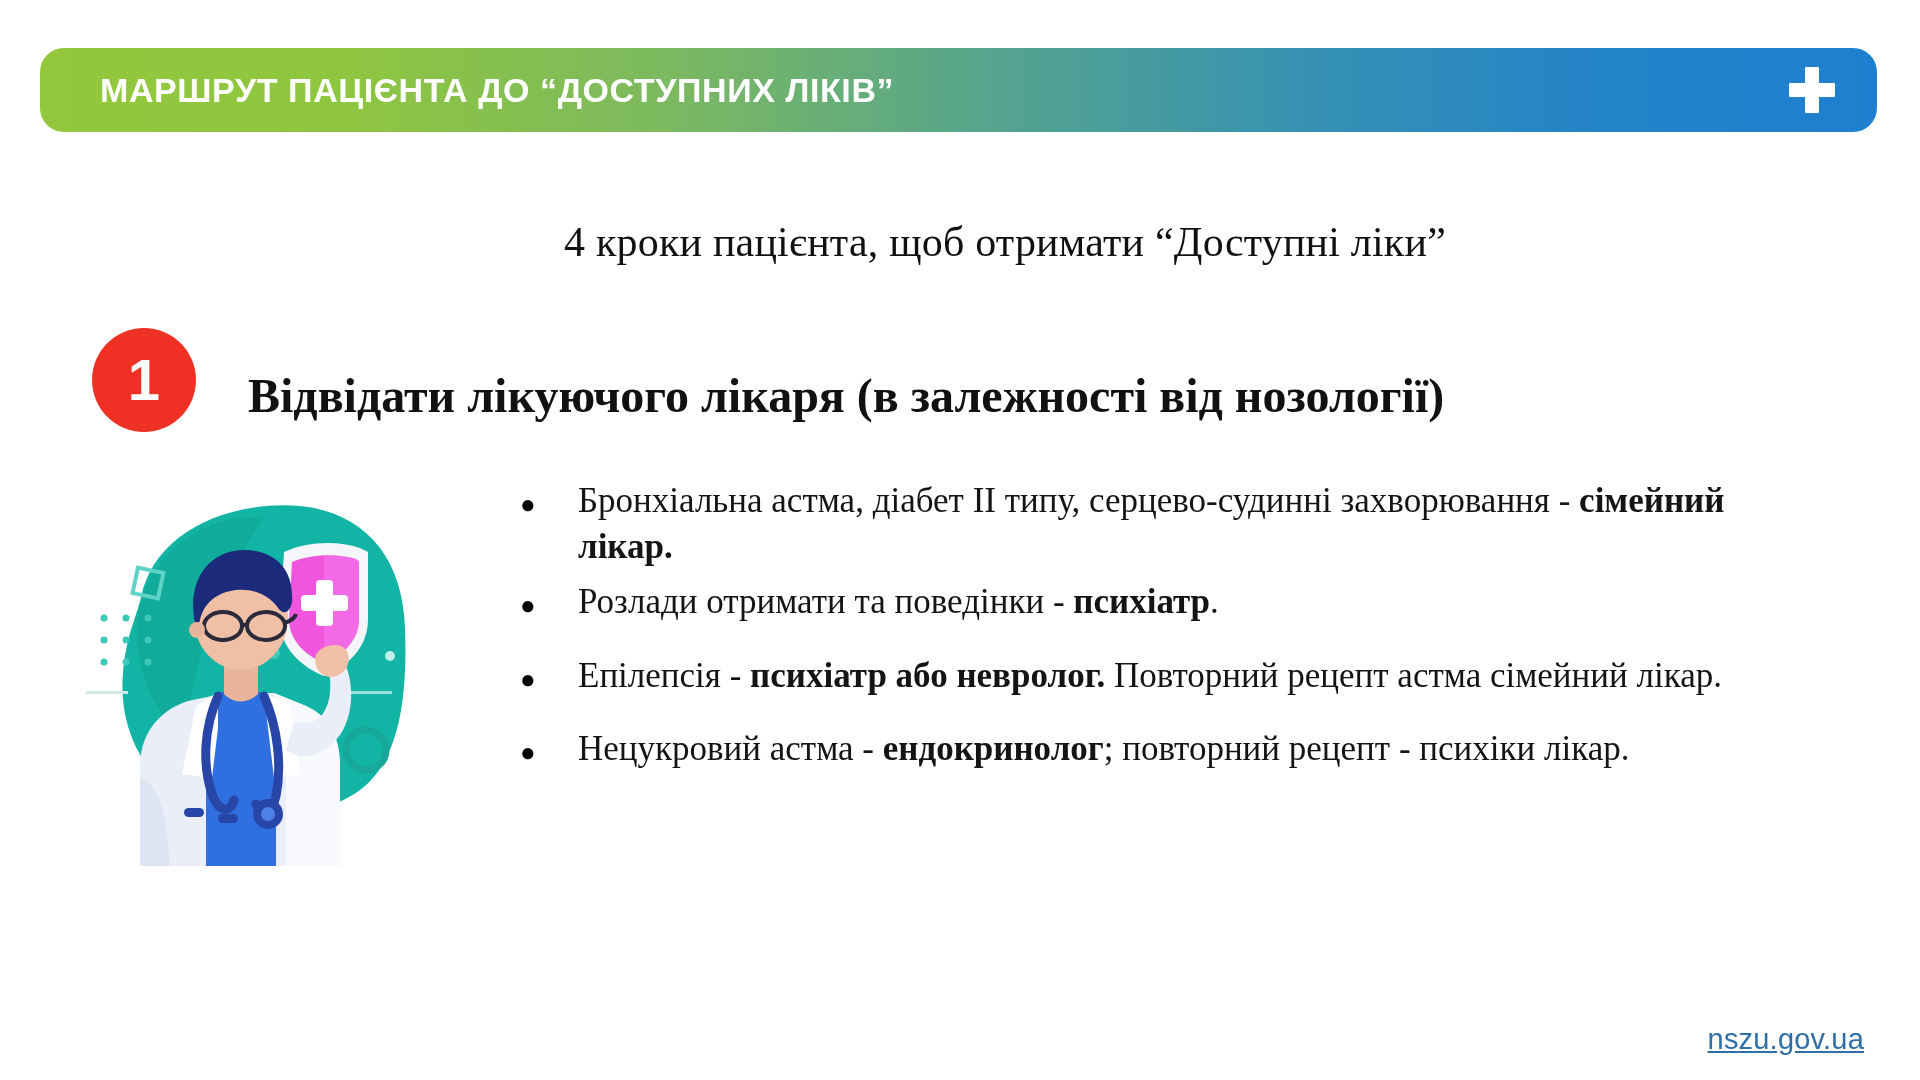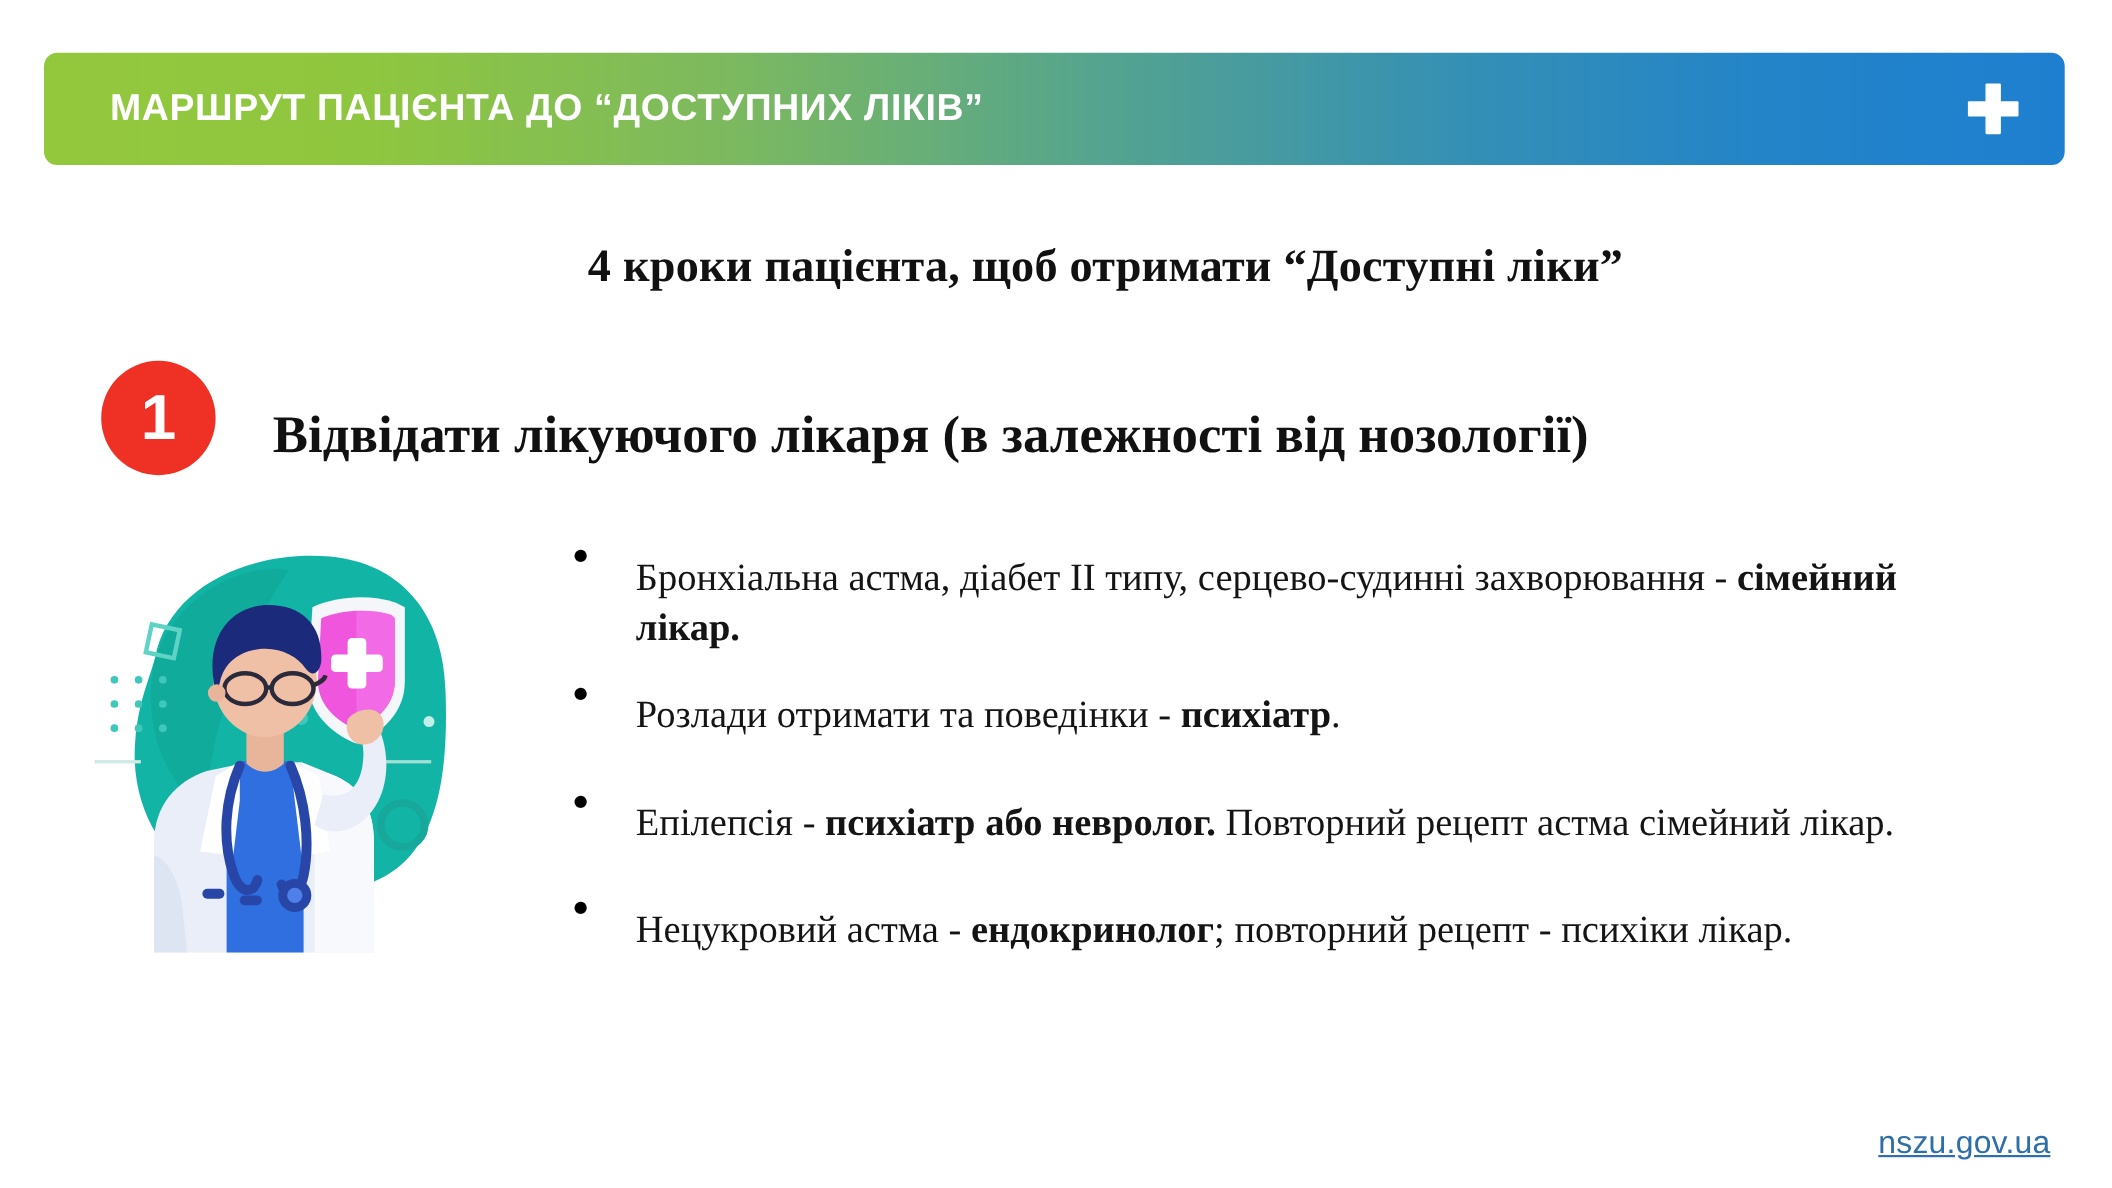--- a/index.html
+++ b/index.html
@@ -14,22 +14,22 @@
     overflow: hidden;
     font-family: "Liberation Serif", serif;
   }
 
   
   .header-bar {
     position: absolute;
     left: 40px;
     top: 48px;
     width: 1837px;
-    height: 102px;
-    border-radius: 12px;
+    height: 84px;
+    border-radius: 24px;
     background: linear-gradient(90deg, #93c83d 0%, #8fc63f 16%, #7cb95f 34%, #55a48e 52%, #3590b4 70%, #2384c8 85%, #1e7fd0 100%);
     box-sizing: border-box;
   }
   .header-title {
     position: absolute;
     left: 60px;
     top: 50%;
     transform: translateY(-50%);
     color: #ffffff;
     font-family: "Liberation Sans", sans-serif;
@@ -62,21 +62,21 @@
 
   
   .main-heading {
     position: absolute;
     left: 0;
     right: 0;
     top: 218px;
     text-align: center;
     padding-left: 90px;
     font-family: "Liberation Serif", serif;
-    font-weight: bold;
+    font-weight: normal;
     font-size: 42px;
     color: #111111;
     letter-spacing: 0.2px;
   }
 
   
   .step-badge {
     position: absolute;
     left: 92px;
     top: 328px;
@@ -132,21 +132,21 @@
   .bullet-item.gap-sm { margin-bottom: 10px; }
   .bullet-item.gap-md { margin-bottom: 28px; }
   .bullet-dot {
     flex: 0 0 auto;
     width: 58px;
     padding-top: 14px;
     font-size: 26px;
     line-height: 1;
     color: #000000;
   }
-  .bullet-text { flex: 1 1 auto; margin-top: 24px; }
+  .bullet-text { flex: 1 1 auto; }
   .bullet-text b { font-weight: bold; }
 
   
   .footer-url {
     position: absolute;
     right: 56px;
     bottom: 24px;
     font-family: "Liberation Sans", sans-serif;
     font-size: 29px;
     color: #2f6fa8;

